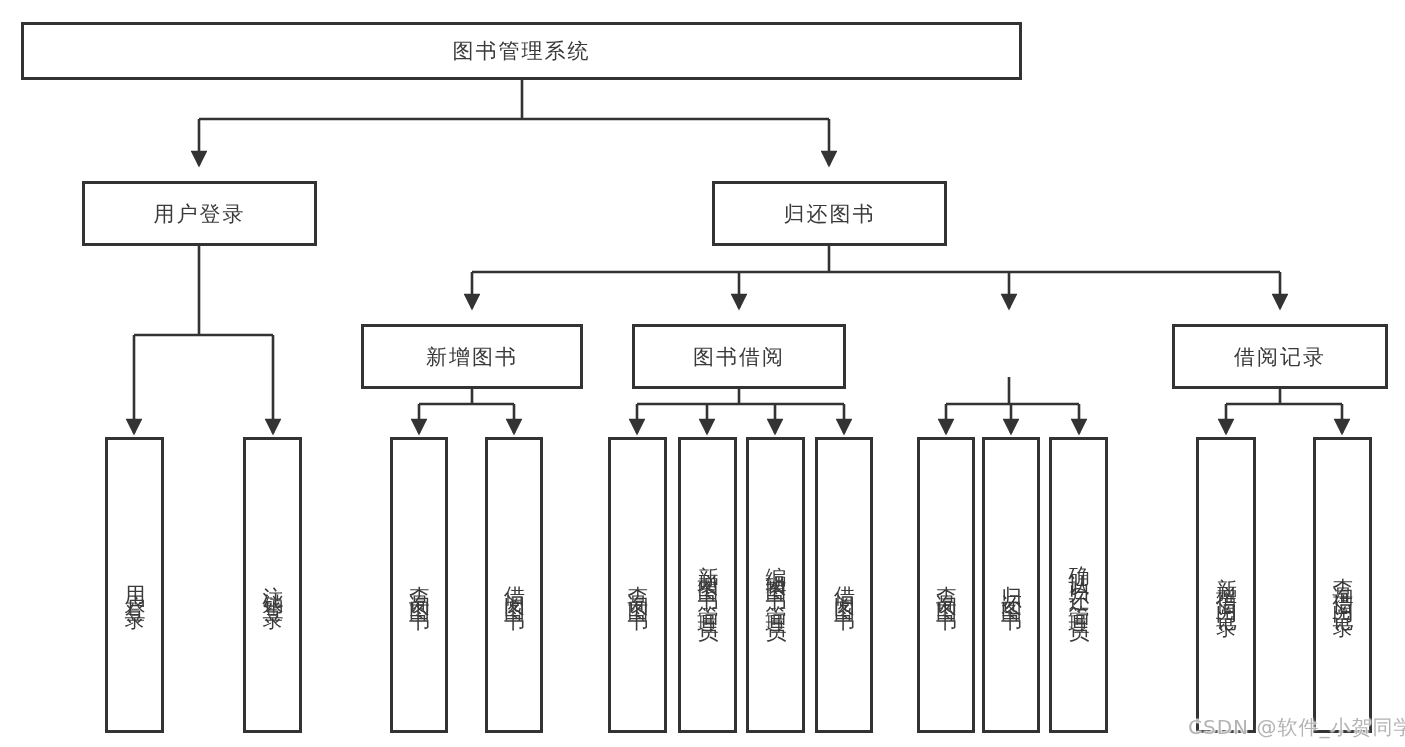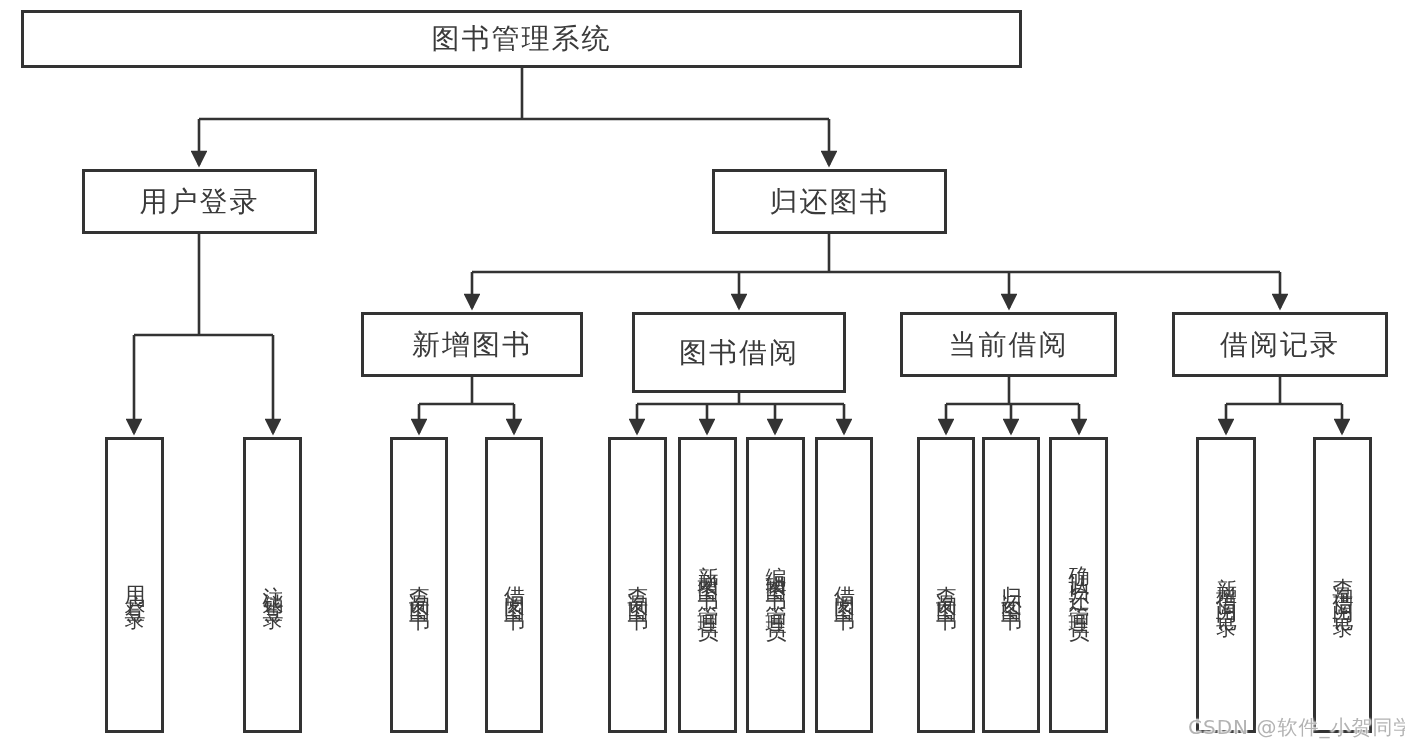--- a/index.html
+++ b/index.html
@@ -17,21 +17,21 @@
   .node {
     position: absolute;
     box-sizing: border-box;
     border: 3px solid var(--line, #333333);
     background: #ffffff;
     display: flex;
     align-items: center;
     justify-content: center;
     color: var(--text, #3a3a3a);
   }
-  .hnode { font-size: 28px; letter-spacing: 2px; }
+  .hnode { font-size: 21px; letter-spacing: 2px; margin-top: 12px; }
   .vnode { font-size: 21px; }
   .vnode .vtext {
     writing-mode: vertical-rl;
     text-orientation: mixed;
     letter-spacing: 8px;
     line-height: 1.1;
     white-space: nowrap;
   }
   .watermark {
     position: absolute;
@@ -93,25 +93,22 @@
   <div class="node hnode" style="left:82px; top:169px; width:235px; height:65px;">
     <span>用户登录</span>
   </div>
   <div class="node hnode" style="left:712px; top:169px; width:235px; height:65px;">
     <span>归还图书</span>
   </div>
 
   <div class="node hnode" style="left:361px; top:312px; width:222px; height:65px;">
     <span>新增图书</span>
   </div>
-  <div class="node hnode" style="left:632px; top:312px; width:214px; height:81px;">
+  <div class="node hnode" style="left:632px; top:312px; width:214px; height:65px;">
     <span>图书借阅</span>
-  </div>
-  <div class="node hnode" style="left:900px; top:312px; width:217px; height:65px;">
-    <span>当前借阅</span>
   </div>
   <div class="node hnode" style="left:1172px; top:312px; width:216px; height:65px;">
     <span>借阅记录</span>
   </div>
 
   <div class="node vnode" style="left:105px; top:437px; width:59px; height:296px;">
     <span class="vtext">用户登录</span>
   </div>
   <div class="node vnode" style="left:243px; top:437px; width:59px; height:296px;">
     <span class="vtext">注销登录</span>

